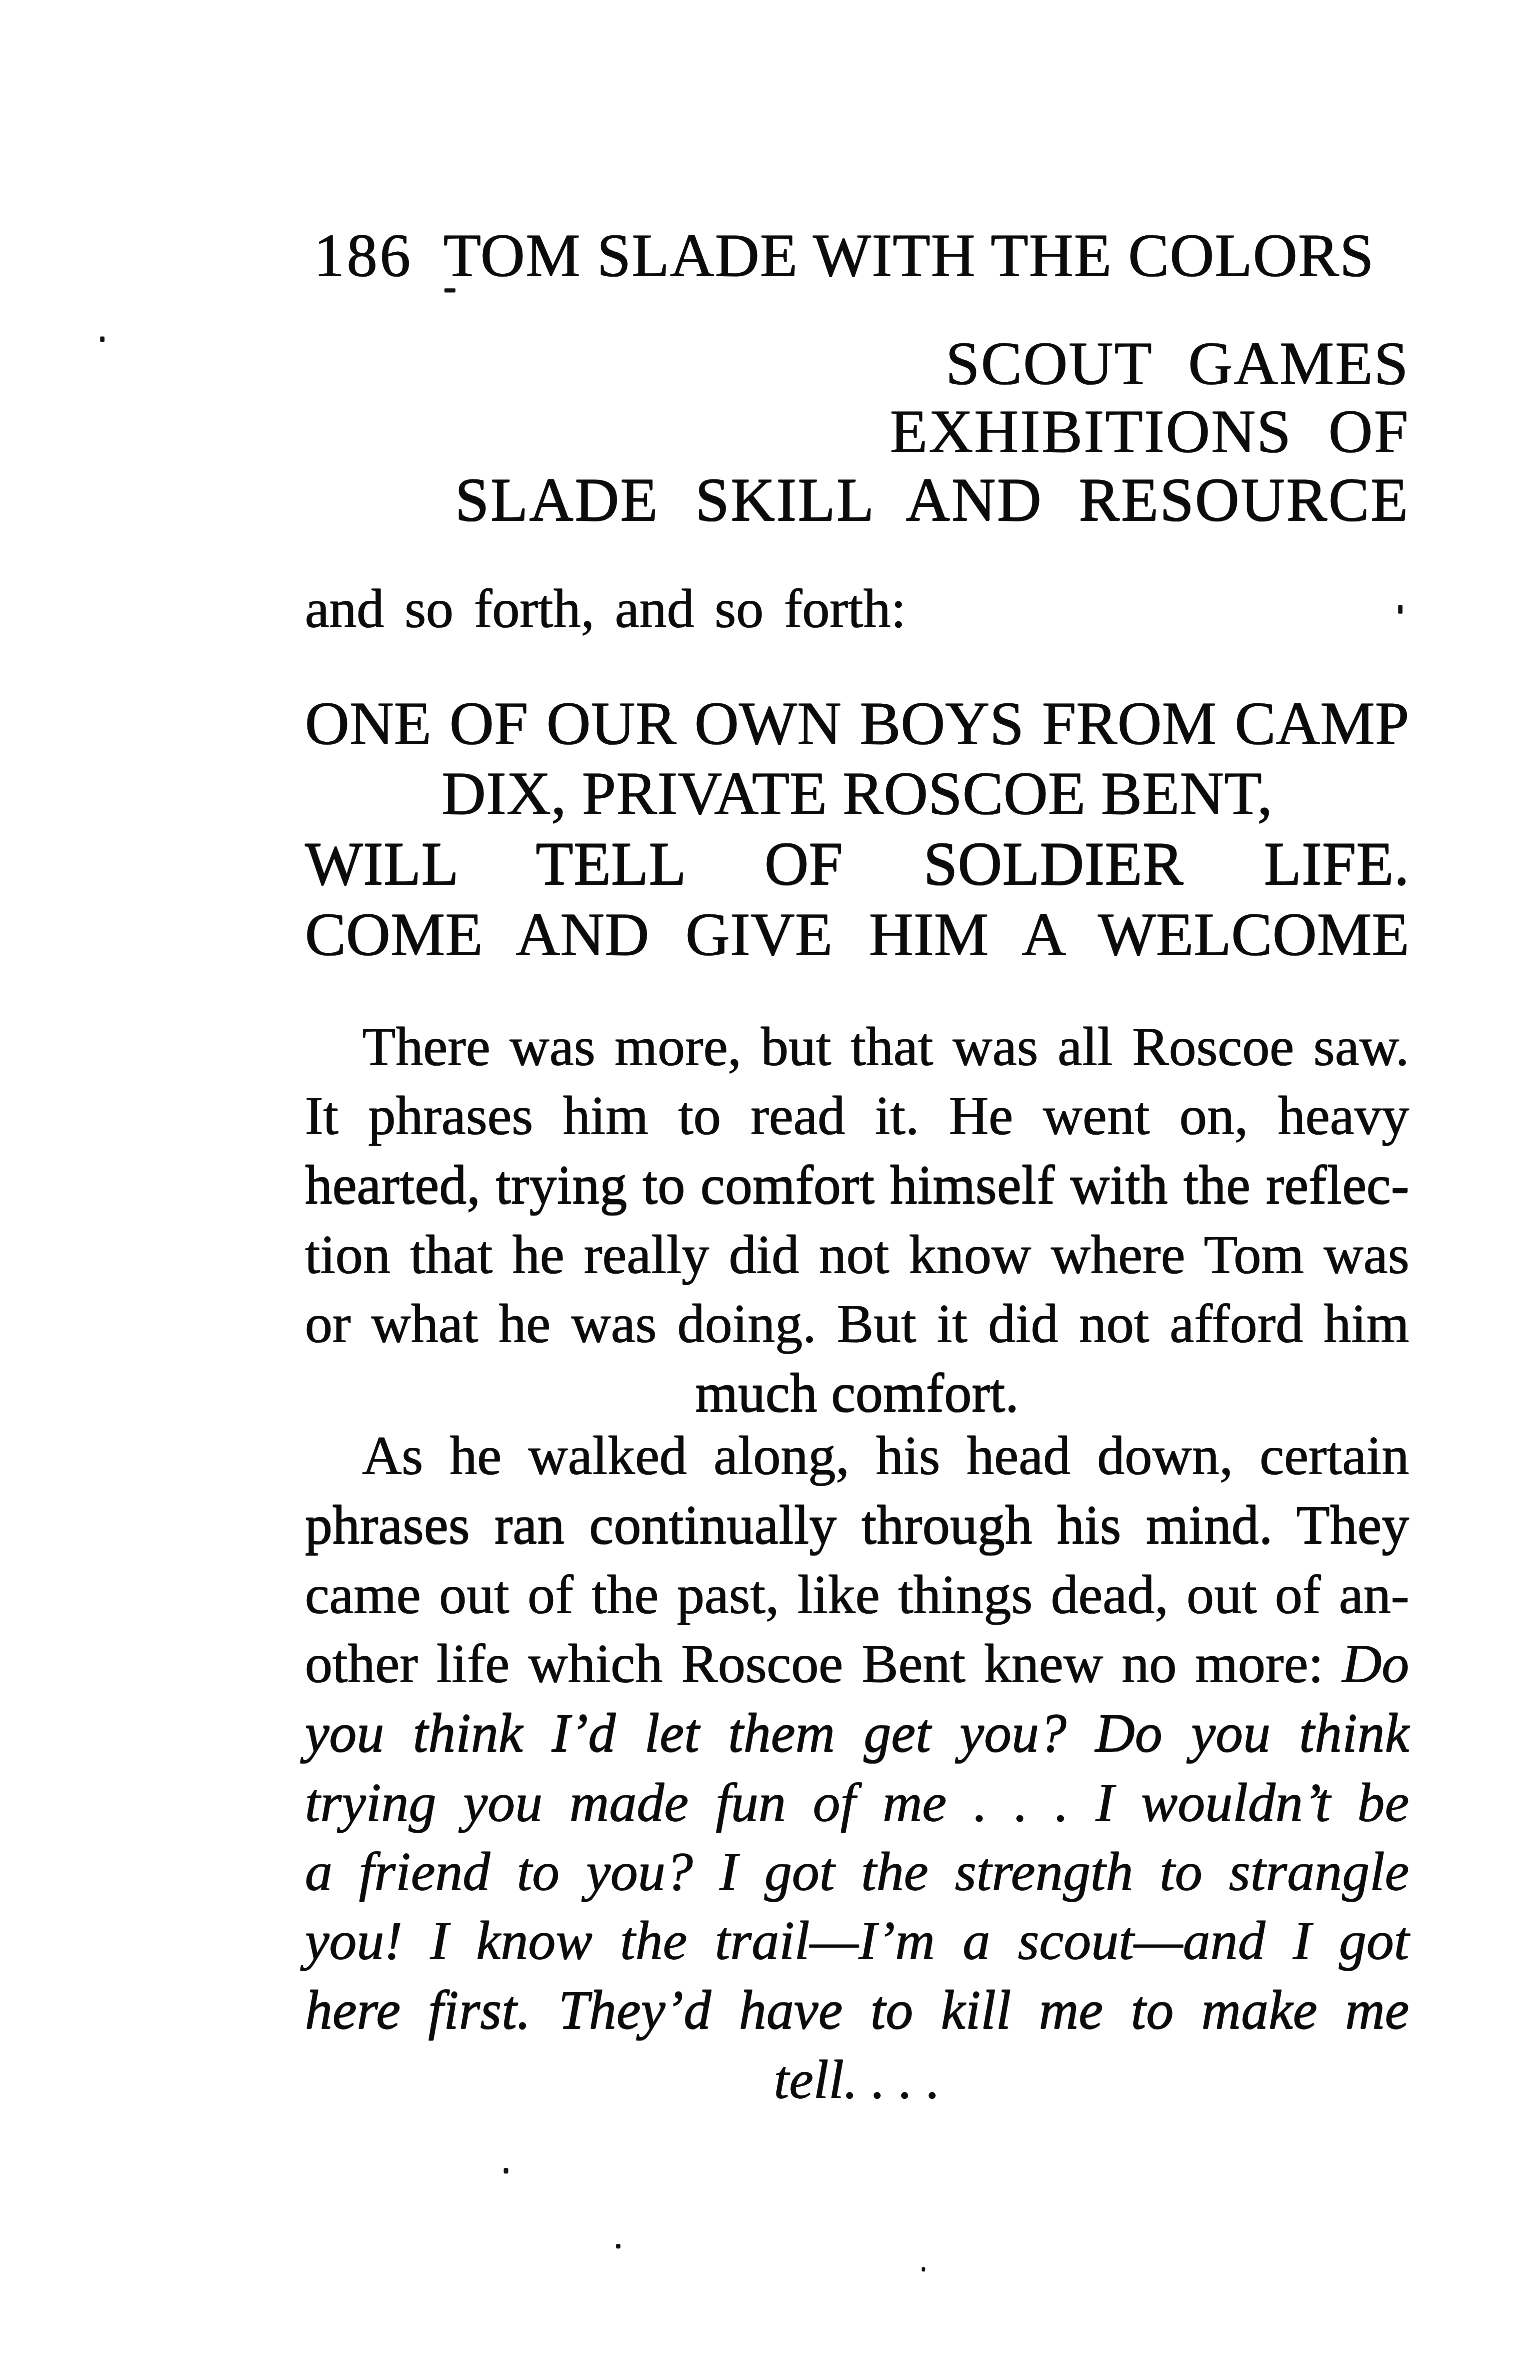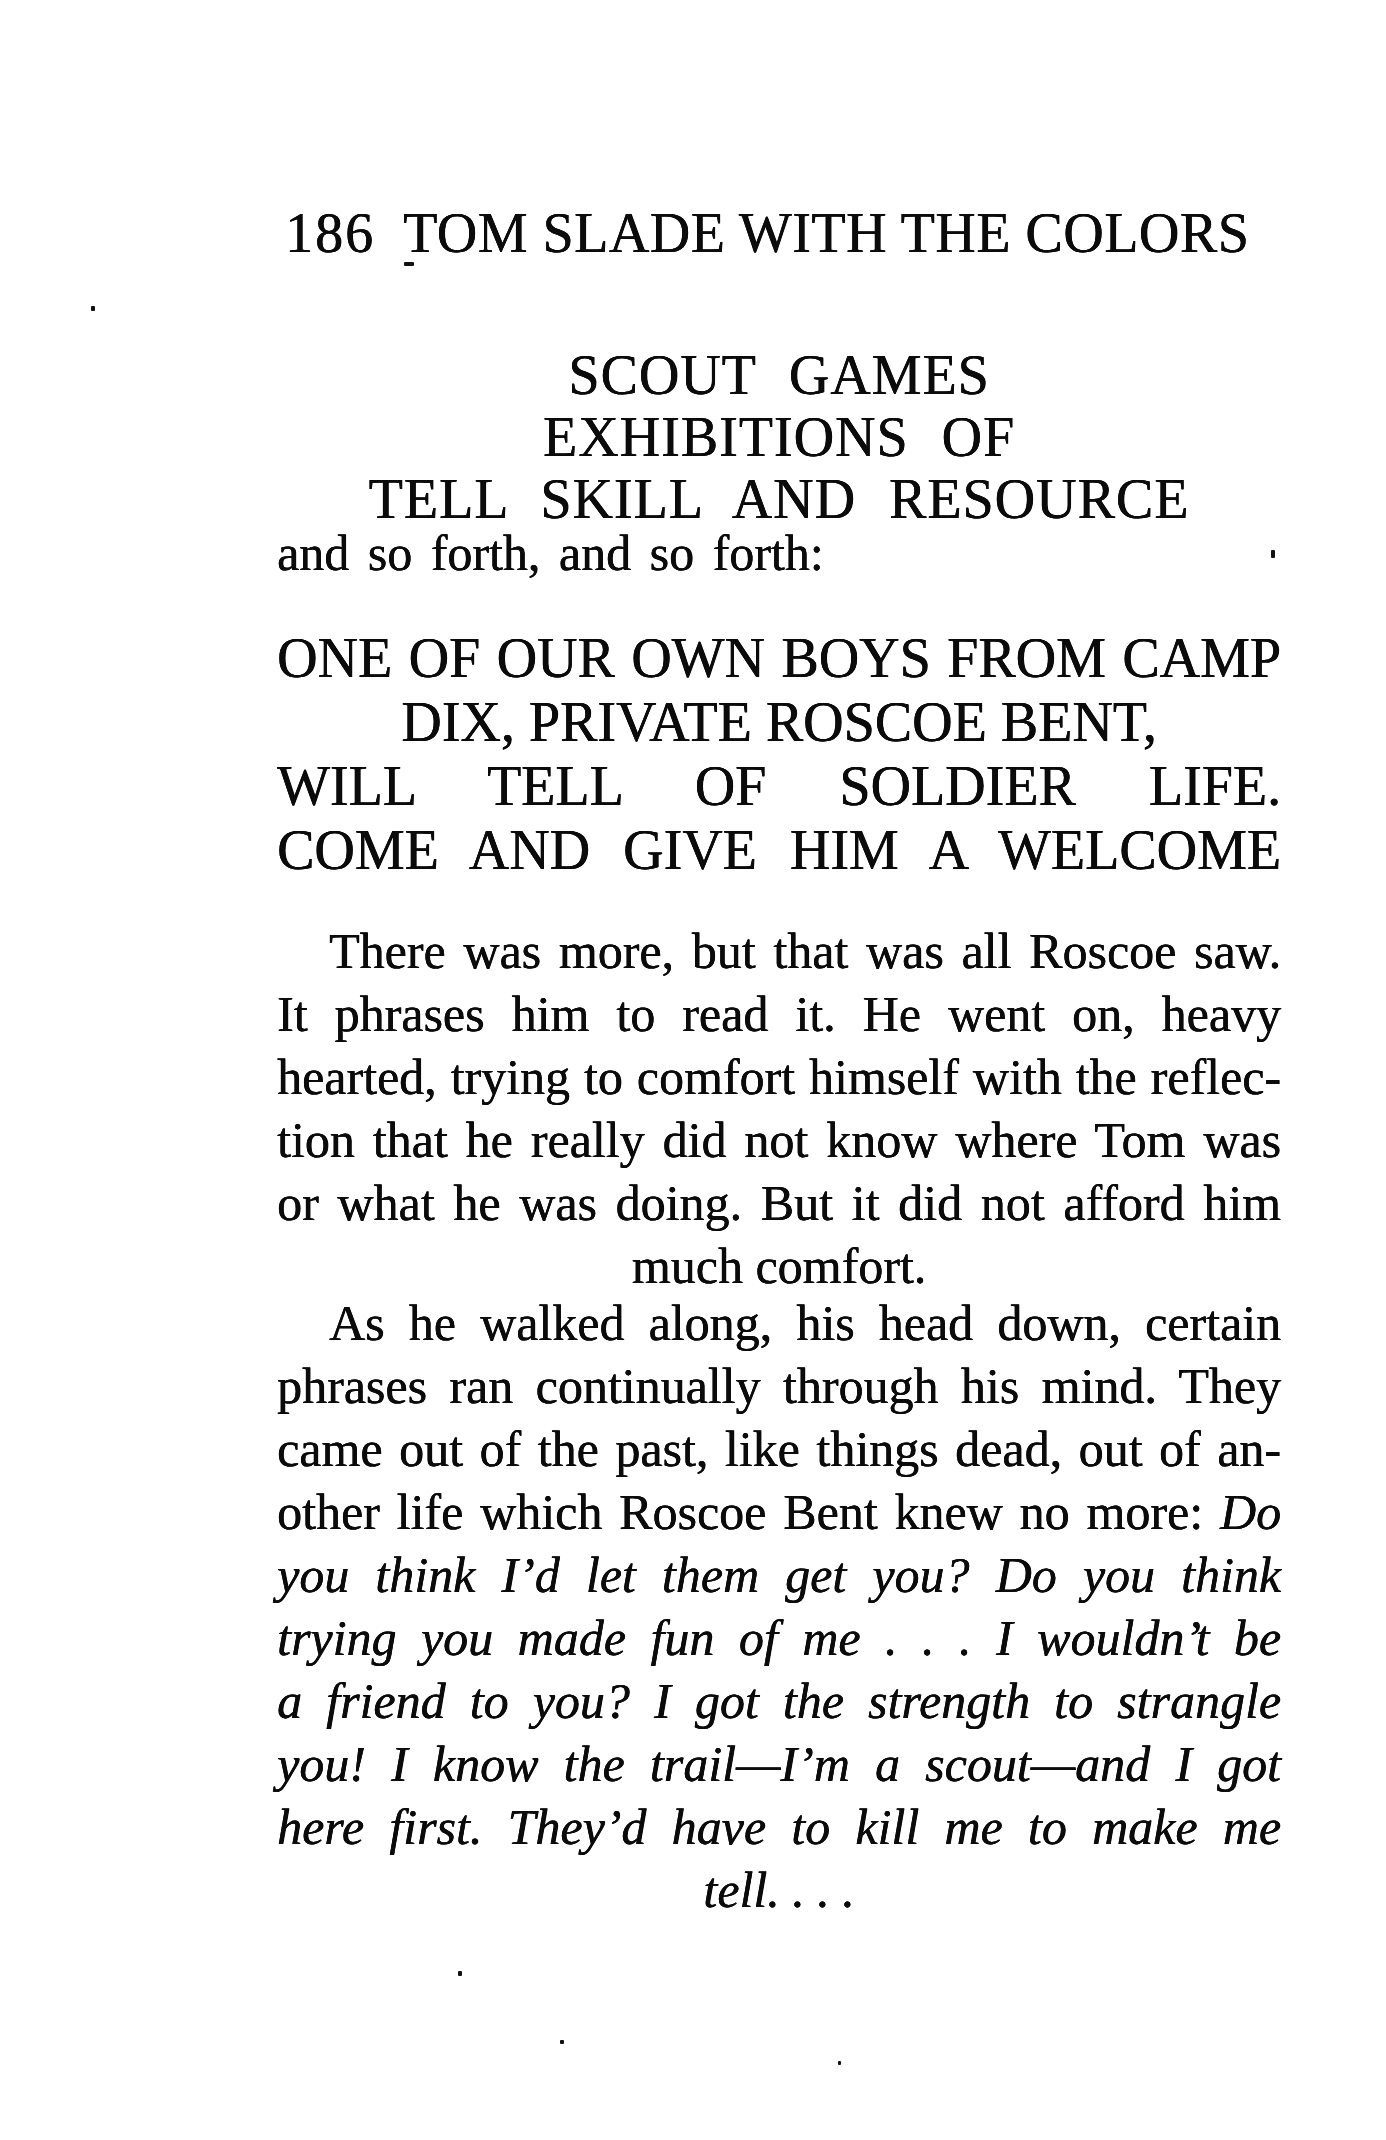--- a/index.html
+++ b/index.html
@@ -11,21 +11,21 @@
     font-family:"Liberation Serif", serif;
     color:#0b0b0b;
   }
   .ink{ text-shadow: 0.4px 0 currentColor, 0 0.3px currentColor; }
   .abs{ position:absolute; }
   
   #header{ top:205px; left:0; width:1386px; height:60px; font-size:56px; line-height:56px; }
   #page-number{ position:absolute; left:285px; top:0; letter-spacing:2px; }
   #running-title{ position:absolute; left:403px; top:0; letter-spacing:0.5px; white-space:nowrap; }
   
-  #poster-heading{ top:300px; left:277px; width:1004px; font-size:56px; line-height:62px; text-align:center;margin-top:44px; }
+  #poster-heading{ top:300px; left:277px; width:1004px; font-size:56px; line-height:62px; text-align:right; }
   #poster-heading .hl{ word-spacing:0.32em; letter-spacing:1px; }
   
   #connector{ top:523px; left:277px; width:1004px; font-size:50px; line-height:60px; word-spacing:0.12em; }
   
   #announcement{ top:626px; left:277px; width:1004px; font-size:56px; line-height:64px; }
   .jl{ text-align:justify; text-align-last:justify; }
   .ctr{ text-align:center; }
   
   .bodypara{ left:277px; width:1004px; font-size:50px; line-height:63px; }
   #paragraph-1{ top:920px; }
@@ -39,21 +39,21 @@
 <body>
 
 <div id="header" class="abs ink">
   <span id="page-number">186</span>
   <span id="running-title">TOM SLADE WITH THE COLORS</span>
 </div>
 
 <div id="poster-heading" class="abs ink">
   <div class="hl">SCOUT GAMES</div>
   <div class="hl">EXHIBITIONS OF</div>
-  <div class="hl">TELL SKILL AND RESOURCE</div>
+  <div class="hl">SLADE SKILL AND RESOURCE</div>
 </div>
 
 <div id="connector" class="abs ink">and so forth, and so forth:</div>
 
 <div id="announcement" class="abs ink">
   <div class="jl">ONE OF OUR OWN BOYS FROM CAMP</div>
   <div class="ctr">DIX, PRIVATE ROSCOE BENT,</div>
   <div class="jl">WILL TELL OF SOLDIER LIFE.</div>
   <div class="jl">COME AND GIVE HIM A WELCOME</div>
 </div>

